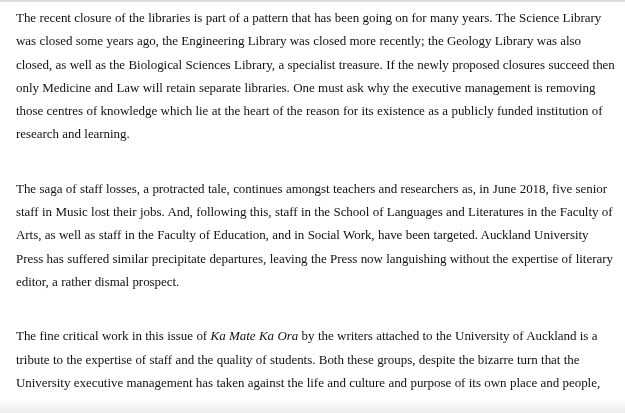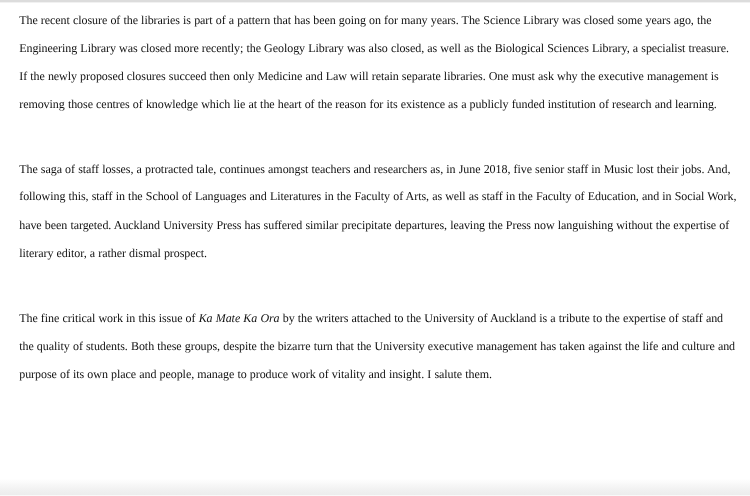--- a/index.html
+++ b/index.html
@@ -23,21 +23,21 @@
       background: #dcdcdc;
     }
     .page {
       position: absolute;
       left: 16px;
       top: 6px;
       width: 600px;
     }
     .para {
       margin: 0;
-      font-size: 10px;
+      font-size: 13px;
       line-height: 23.3px;
       letter-spacing: -0.05px;
       word-spacing: 0.2px;
     }
     .para + .para {
       margin-top: 31px;
     }
     .para em {
       font-style: italic;
       text-align: center;

